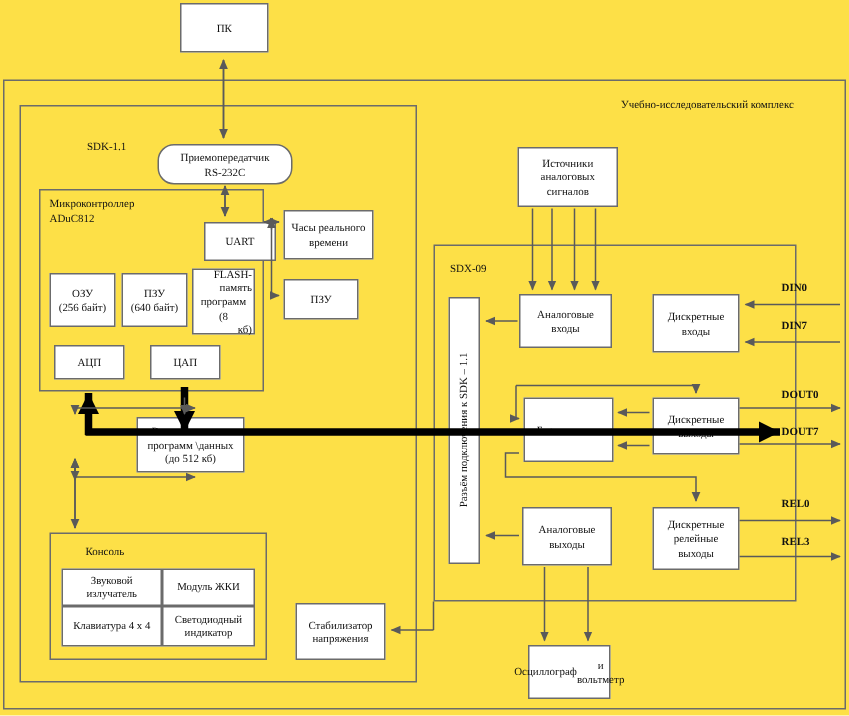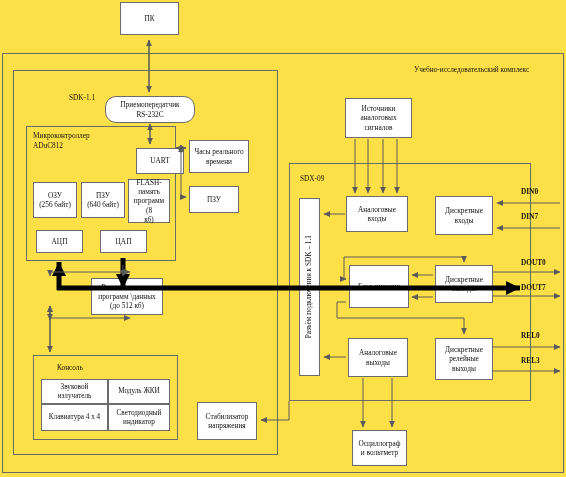--- a/index.html
+++ b/index.html
@@ -24,21 +24,21 @@
 <body>
 
 <div id="canvas">
 
   <div class="box" style="left:120px;top:2px;width:59px;height:33px;">ПК</div>
 
   <div class="frame" style="left:2px;top:53px;width:562px;height:420px;"></div>
   <div class="flabel" style="left:414px;top:65px;">Учебно-исследовательский комплекс</div>
 
   <div class="frame" style="left:13px;top:70px;width:265px;height:385px;"></div>
-  <div class="flabel" style="left:38px;top:93px;padding-left:31px;">SDK-1.1</div>
+  <div class="flabel" style="left:27px;top:93px;padding-left:31px;">SDK-1.1</div>
 
   <div class="box" style="left:105px;top:96px;width:90px;height:27px;flex-direction:column;border-radius:11px;">
     <span>Приемопередатчик</span>
     <span>RS-232C</span>
   </div>
 
   <div class="frame" style="left:26px;top:126px;width:150px;height:135px;"></div>
   <div class="flabel" style="left:33px;top:131px;">Микроконтроллер</div>
   <div class="flabel" style="left:33px;top:141px;">ADuC812</div>
 
@@ -54,21 +54,21 @@
   <div class="box" style="left:33px;top:182px;width:44px;height:36px;flex-direction:column;">
     <span>ОЗУ</span>
     <span>(256 байт)</span>
   </div>
 
   <div class="box" style="left:81px;top:182px;width:44px;height:36px;flex-direction:column;">
     <span>ПЗУ</span>
     <span>(640 байт)</span>
   </div>
 
-  <div class="box" style="left:128px;top:179px;width:42px;height:44px;flex-direction:column;">
+  <div class="box" style="left:128px;top:179px;width:42px;height:44px;flex-direction:column;align-items:flex-end;">
     <span>FLASH-</span>
     <span>память</span>
     <span>программ (8</span>
     <span>кб)</span>
   </div>
 
   <div class="box" style="left:100px;top:230px;width:47px;height:23px;">ЦАП</div>
 
   <div class="box" style="left:36px;top:230px;width:47px;height:23px;">АЦП</div>
 
@@ -126,21 +126,21 @@
     <span>Аналоговые</span>
     <span>выходы</span>
   </div>
 
   <div class="box" style="left:435px;top:338px;width:58px;height:42px;flex-direction:column;">
     <span>Дискретные</span>
     <span>релейные</span>
     <span>выходы</span>
   </div>
 
-  <div class="box" style="left:352px;top:430px;width:55px;height:36px;flex-direction:column;">
+  <div class="box" style="left:352px;top:430px;width:55px;height:36px;flex-direction:row;">
     <span>Осциллограф</span>
     <span>и вольтметр</span>
   </div>
 
   <div class="sig" style="left:521px;top:187px;">DIN0</div>
   <div class="sig" style="left:521px;top:212px;">DIN7</div>
   <div class="sig" style="left:521px;top:258px;">DOUT0</div>
   <div class="sig" style="left:521px;top:283px;">DOUT7</div>
   <div class="sig" style="left:521px;top:331px;">REL0</div>
   <div class="sig" style="left:521px;top:356px;">REL3</div>

